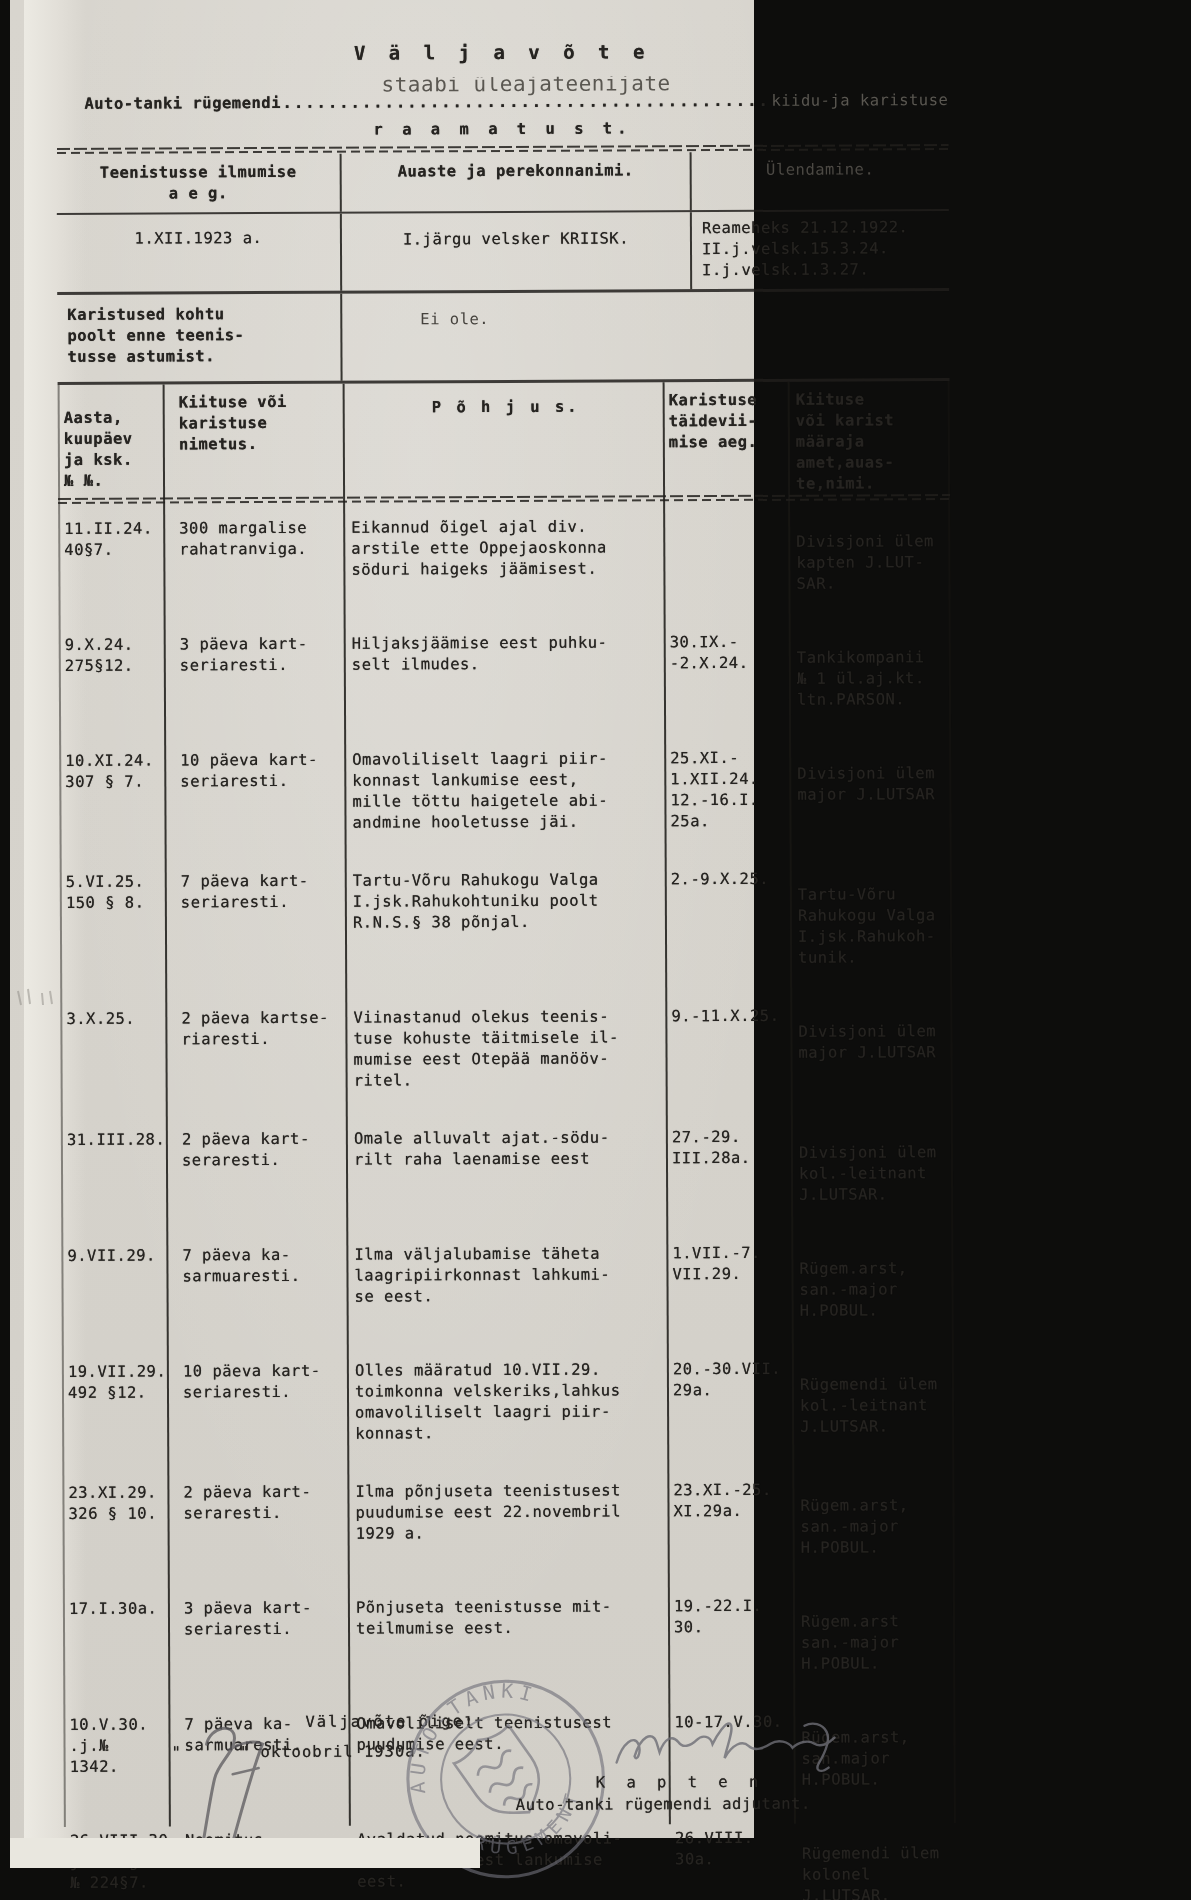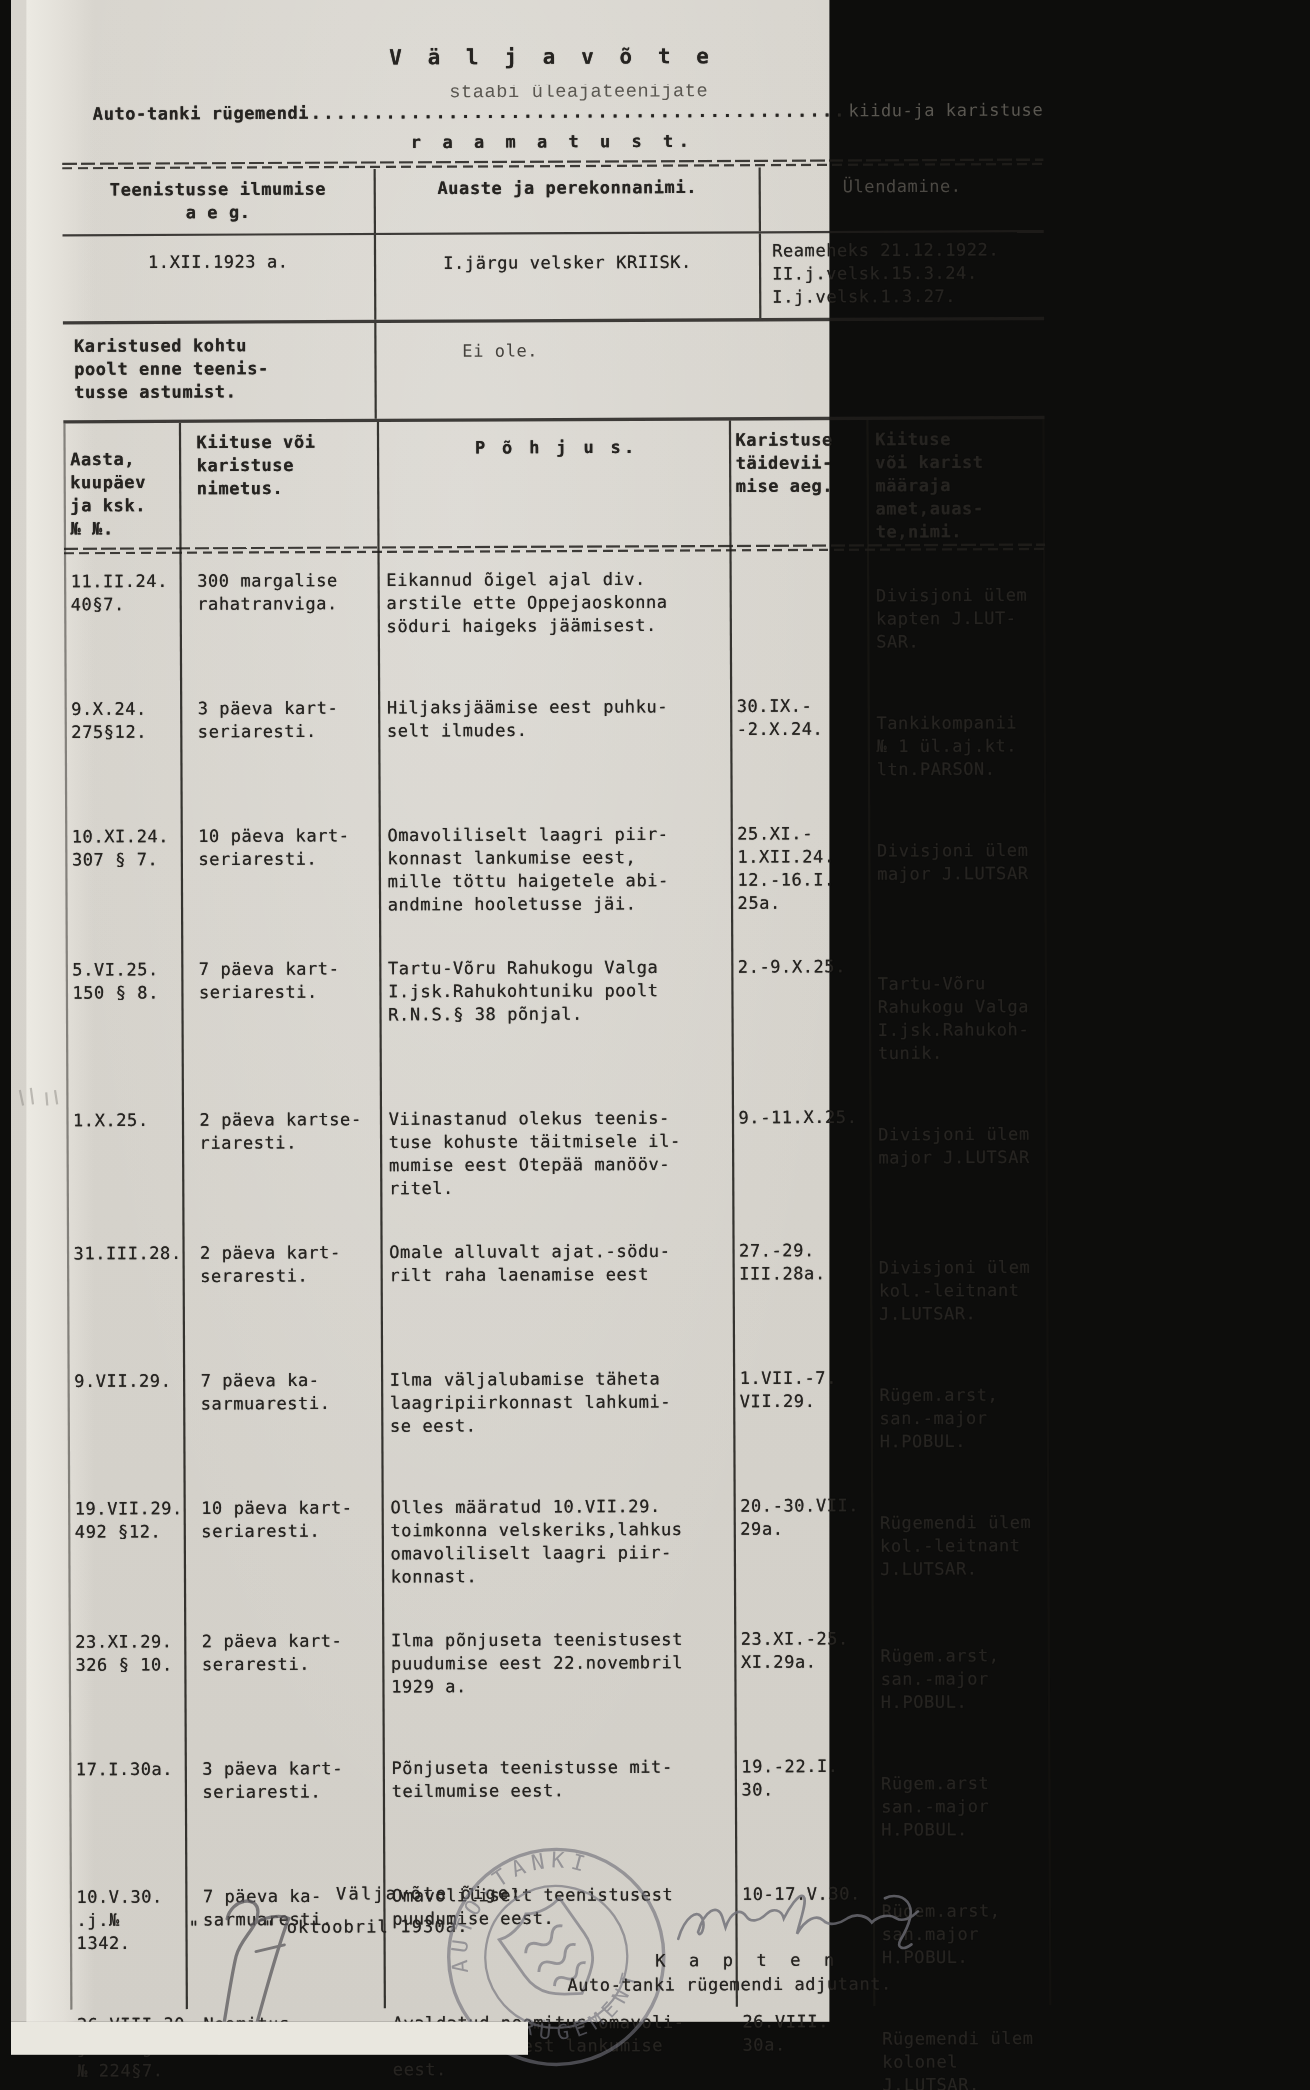--- a/index.html
+++ b/index.html
@@ -17,21 +17,21 @@
 
   .tw{font-size:15.5px;line-height:21px;letter-spacing:.5px;
       text-shadow:0 0 .7px rgba(30,28,25,.8);}
   .b{font-weight:bold;}
   .pre{white-space:pre-line;}
 
   .title{margin-top:42px;text-align:center;font-weight:bold;font-size:19px;letter-spacing:6px;}
   .subtitle{display:flex;align-items:flex-end;margin-top:14px;}
   .sub-left{white-space:nowrap;padding-left:28px;}
   .sub-mid{flex:1;display:flex;flex-direction:column;align-items:center;overflow:hidden;}
-  .sub-over{color:#5a5751;text-shadow:none;font-size:17px;line-height:15px;font-family:Liberation Mono, monospace;}
+  .sub-over{color:#5a5751;text-shadow:none;font-size:21px;line-height:15px;}
   .sub-dots{white-space:nowrap;overflow:hidden;width:100%;text-align:center;letter-spacing:2px;font-weight:bold;}
   .sub-right{white-space:nowrap;color:#5a5751;text-shadow:none;}
   .tail{text-align:center;font-weight:bold;letter-spacing:5px;margin-top:6px;}
 
   .dline{height:7px;margin-top:6px;
     background-image:
       repeating-linear-gradient(90deg,#211f1c 0 13px,rgba(0,0,0,0) 13px 17px),
       repeating-linear-gradient(90deg,#211f1c 0 9px,rgba(0,0,0,0) 9px 14px);
     background-size:100% 2px,100% 2px;background-position:0 0,0 4px;background-repeat:no-repeat;opacity:.85;}
   .sline{height:2px;background:#211f1c;opacity:.85;}
@@ -220,21 +220,21 @@
 I.jsk.Rahukohtuniku poolt
 R.N.S.§ 38 põnjal.</div>
               <div class="mc c4 pre">2.-9.X.25.</div>
               <div class="mc c5 pre">Tartu-Võru
 Rahukogu Valga
 I.jsk.Rahukoh-
 tunik.</div>
             </div>
 
             <div class="mrow tw">
-              <div class="mc c1 pre">1.X.25.</div>
+              <div class="mc c1 pre">3.X.25.</div>
               <div class="mc c2 pre">2 päeva kartse-
 riaresti.</div>
               <div class="mc c3 pre">Viinastanud olekus teenis-
 tuse kohuste täitmisele il-
 mumise eest Otepää manööv-
 ritel.</div>
               <div class="mc c4 pre">9.-11.X.25.</div>
               <div class="mc c5 pre">Divisjoni ülem
 major J.LUTSAR</div>
             </div>

